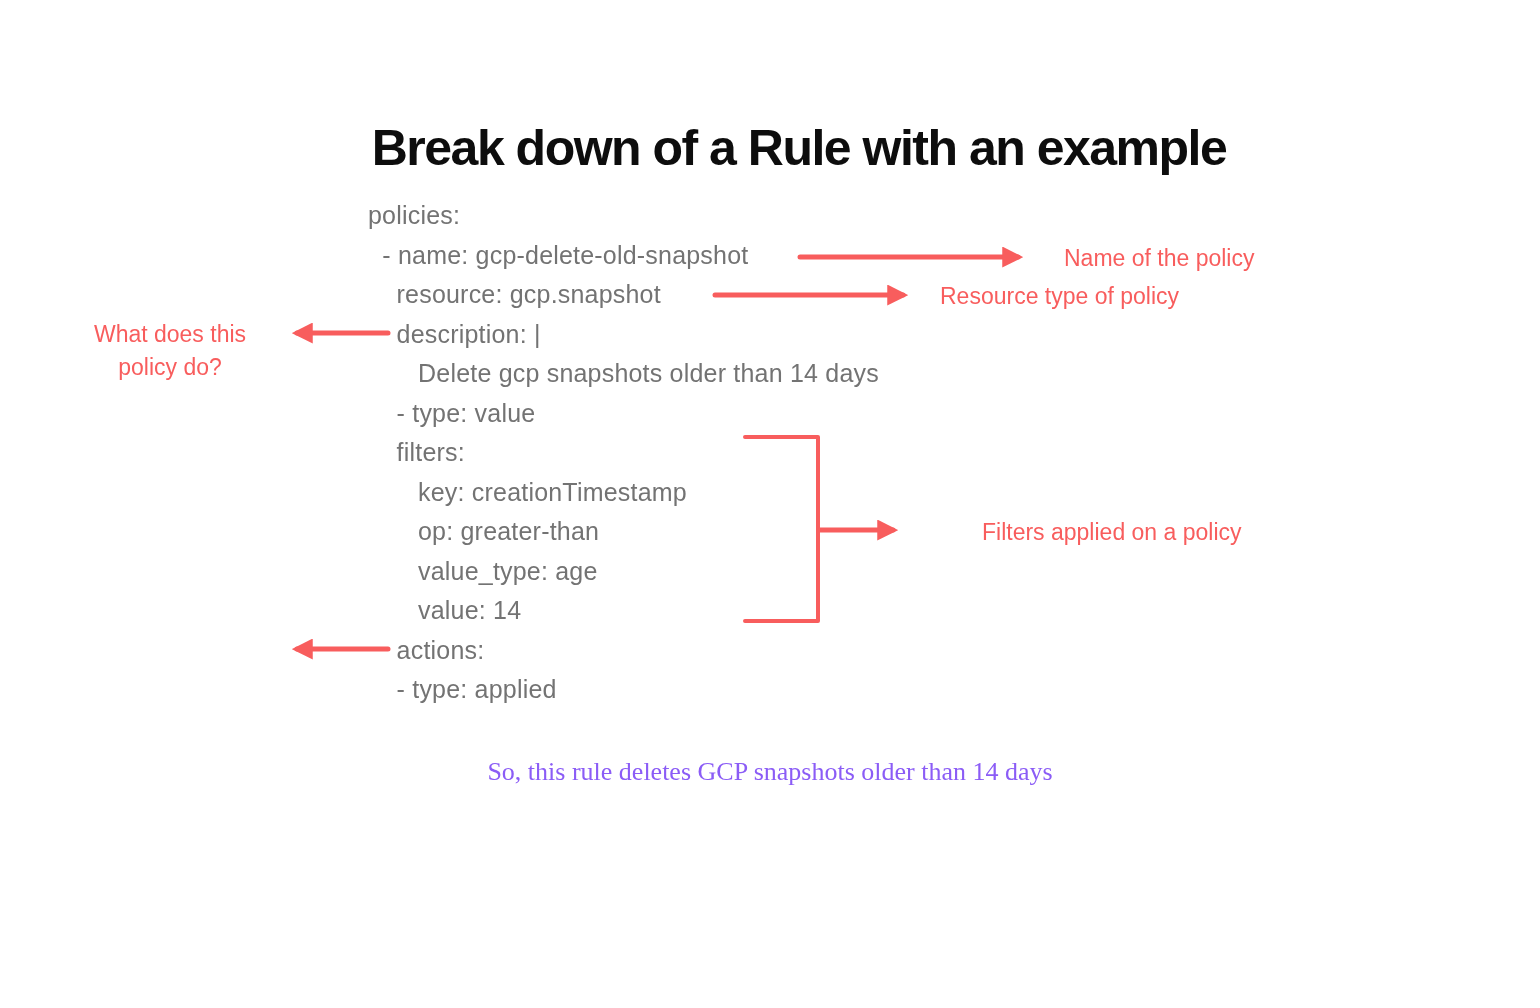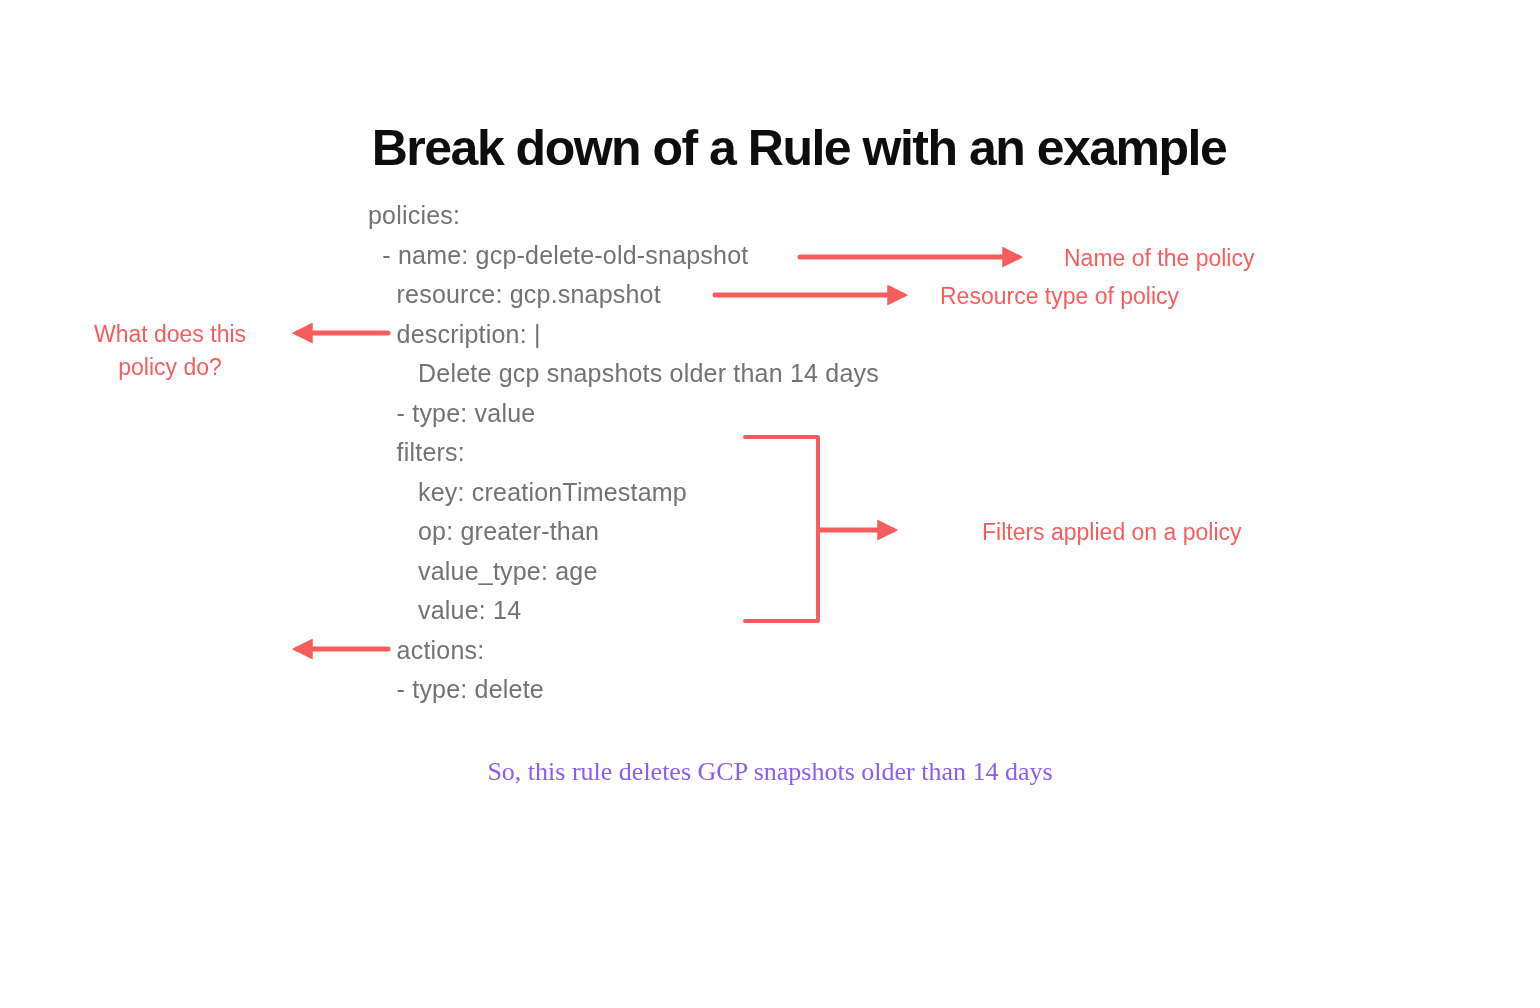--- a/index.html
+++ b/index.html
@@ -89,21 +89,21 @@
     <div class="code-line">    resource: gcp.snapshot</div>
     <div class="code-line">    description: |</div>
     <div class="code-line">       Delete gcp snapshots older than 14 days</div>
     <div class="code-line">    - type: value</div>
     <div class="code-line">    filters:</div>
     <div class="code-line">       key: creationTimestamp</div>
     <div class="code-line">       op: greater-than</div>
     <div class="code-line">       value_type: age</div>
     <div class="code-line">       value: 14</div>
     <div class="code-line">    actions:</div>
-    <div class="code-line">    - type: delete</div>
+    <div class="code-line">    - type: applied</div>
   </div>
 
   <svg class="overlay" viewBox="0 0 1540 1008" xmlns="http://www.w3.org/2000/svg">
     <defs>
       <marker id="ah" viewBox="0 0 10 10" refX="7.5" refY="5" markerWidth="4.2" markerHeight="4.2" orient="auto">
         <path d="M0,0 L10,5 L0,10 Z" fill="#f85d5d"></path>
       </marker>
     </defs>
     <path d="M 800 257 H 1018" stroke="#f85d5d" stroke-width="5" fill="none" stroke-linecap="round" marker-end="url(#ah)"></path>
     <path d="M 715 295 H 903" stroke="#f85d5d" stroke-width="5" fill="none" stroke-linecap="round" marker-end="url(#ah)"></path>

